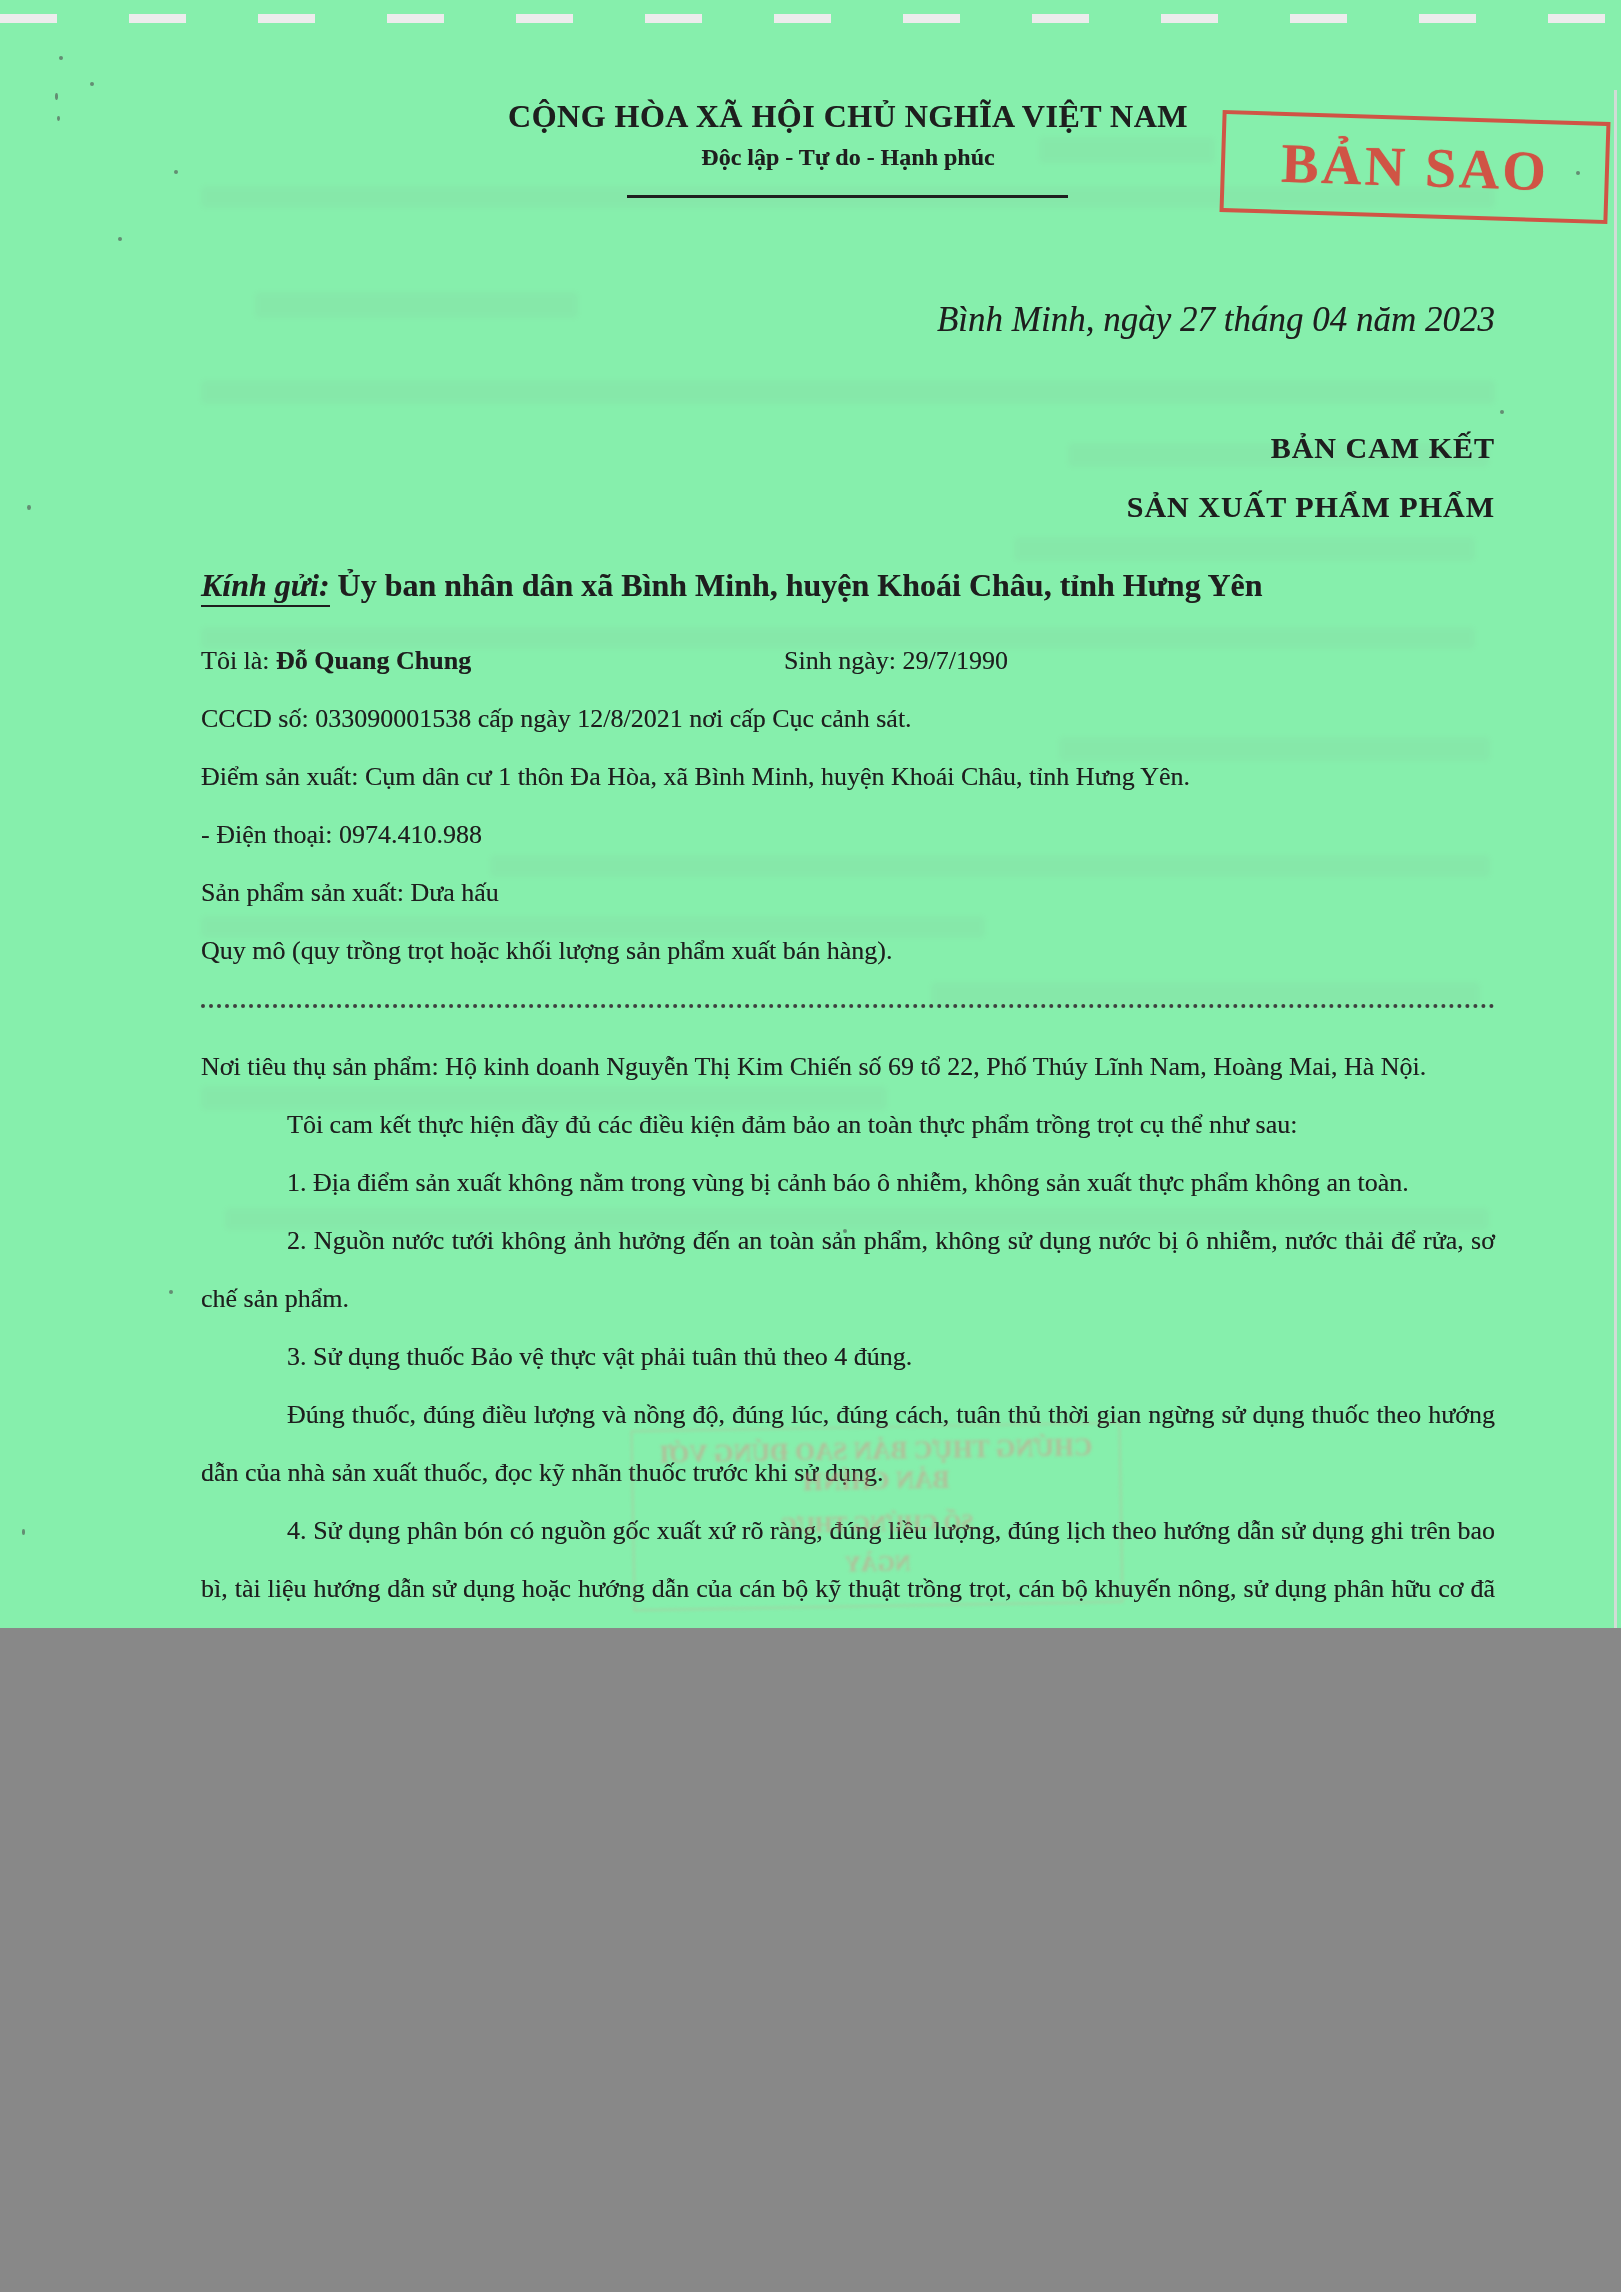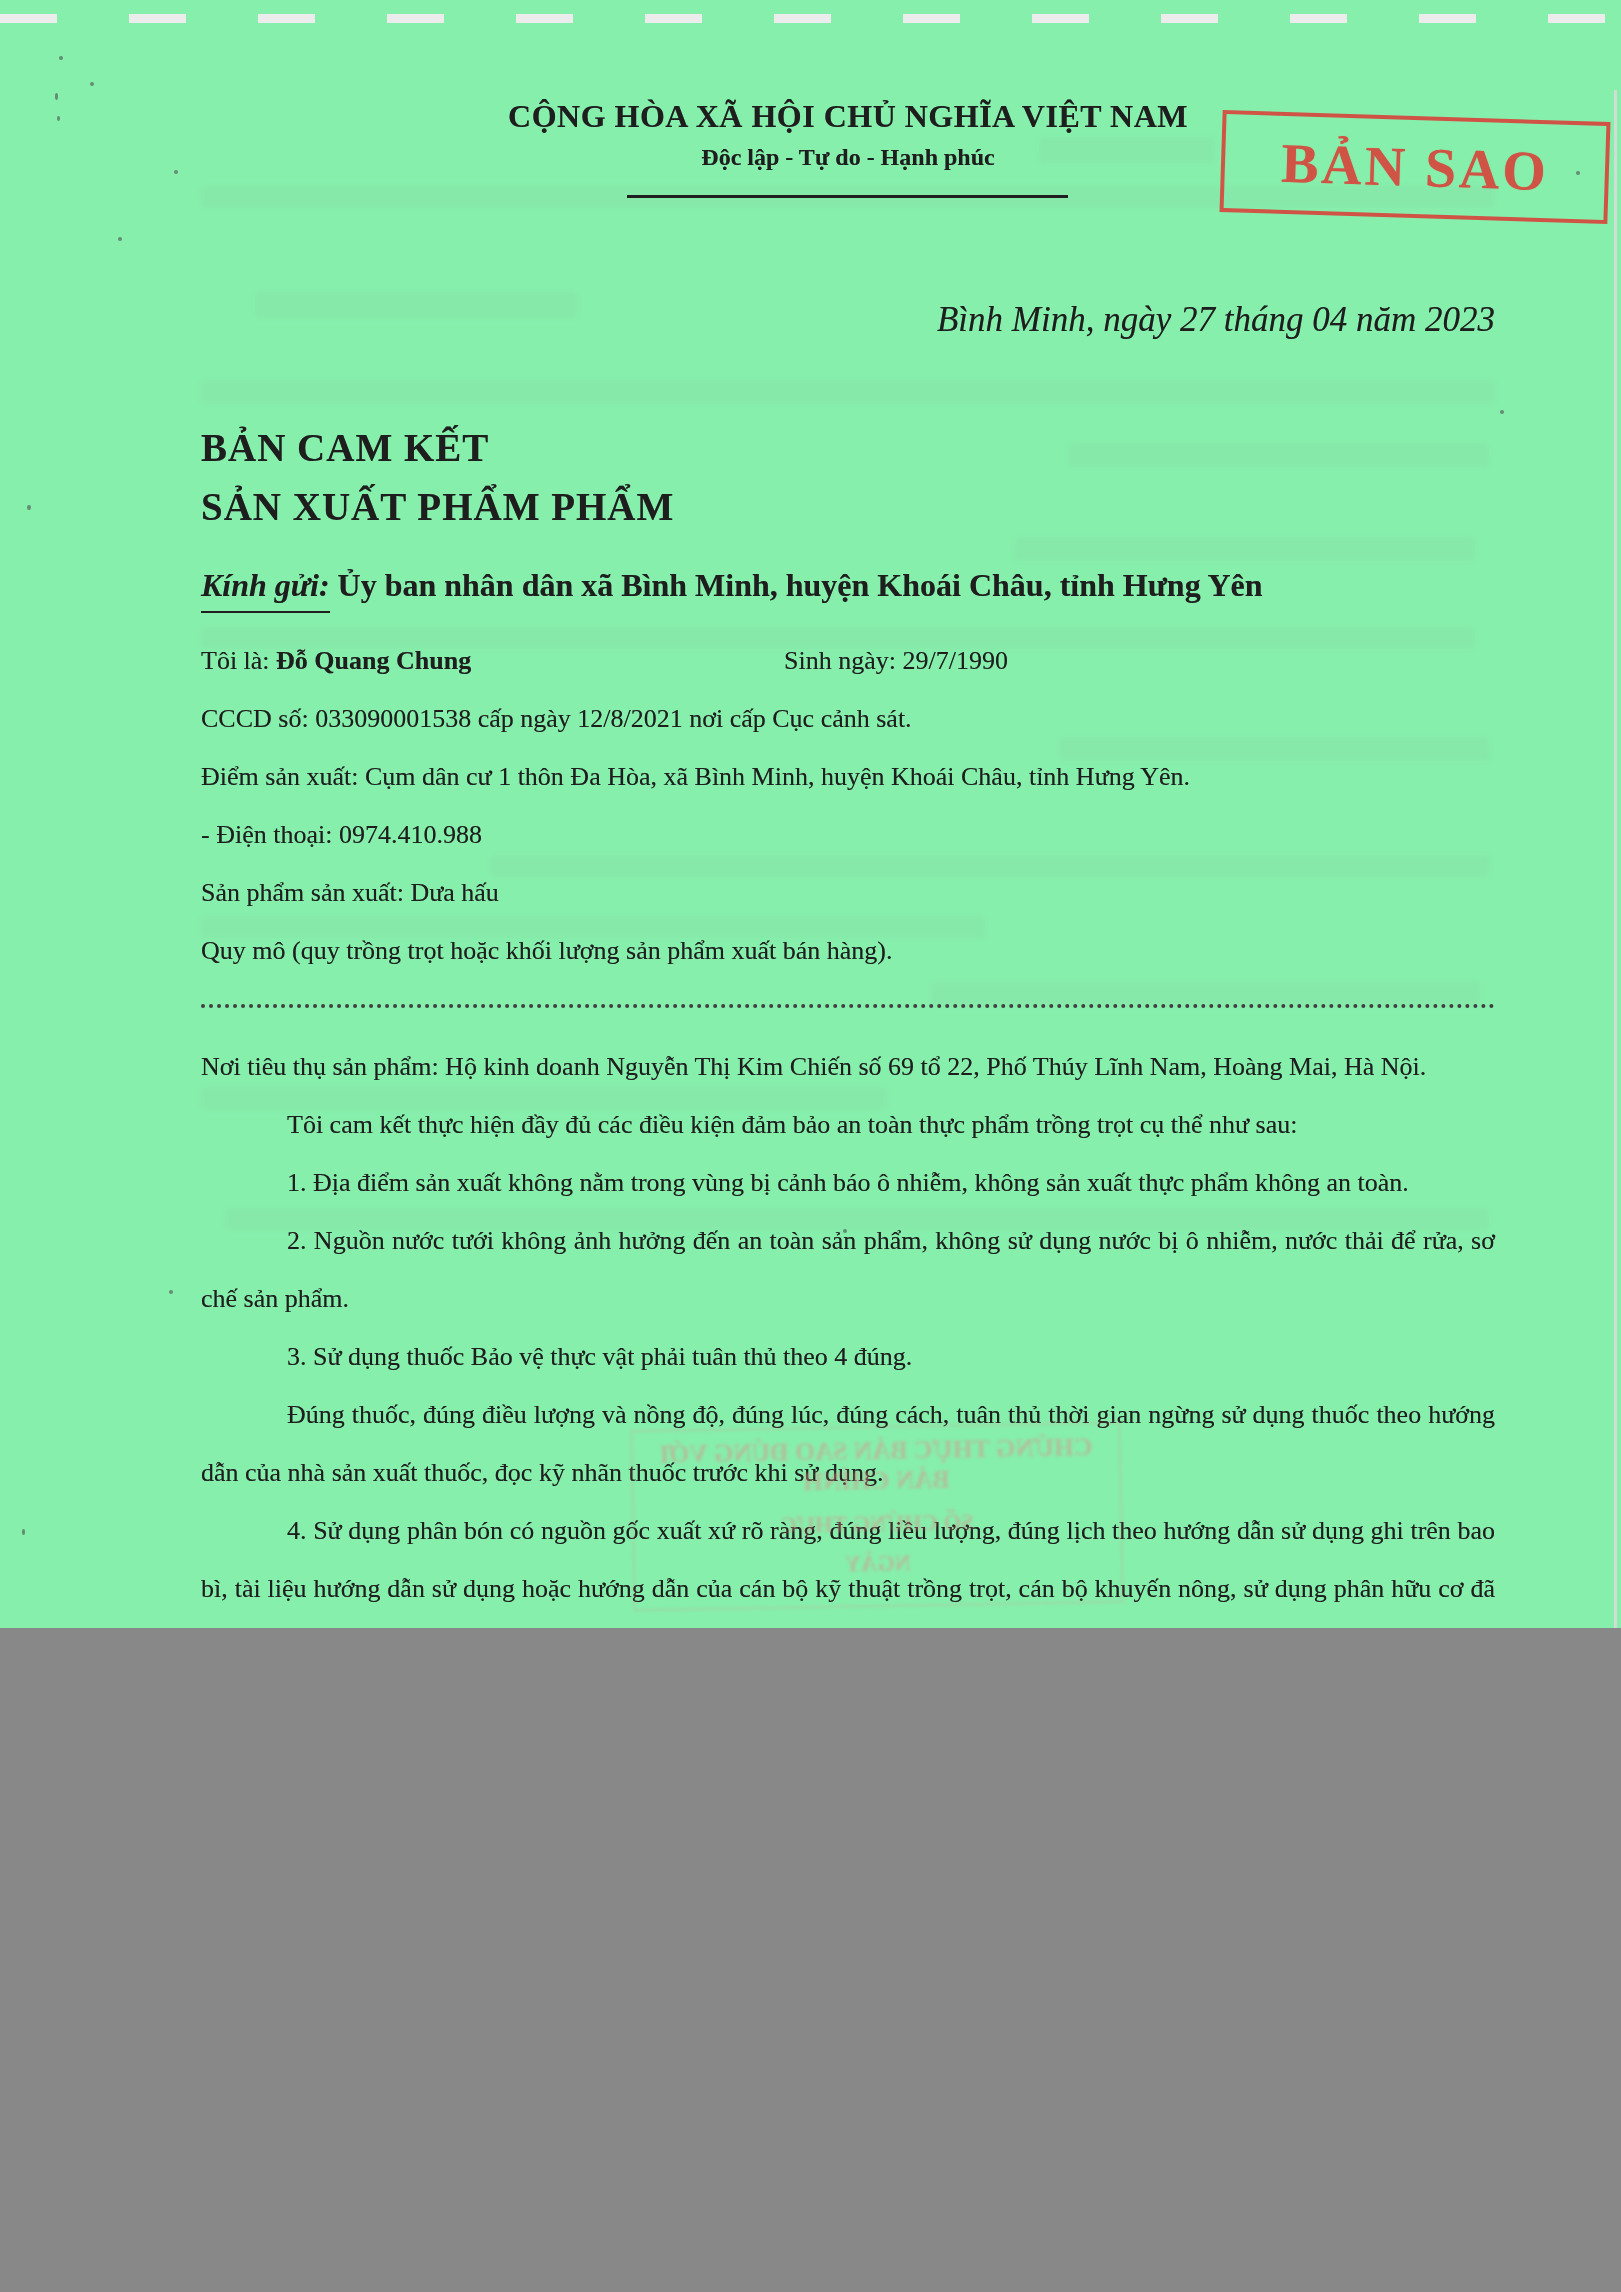--- a/index.html
+++ b/index.html
@@ -31,24 +31,24 @@
     position:absolute; left:1221px; top:116px; width:380px; height:94px;
     border:4.9px solid #d6493e; color:#d6493e;
     display:flex; align-items:center; justify-content:center;
     font-size:56px; font-weight:bold; letter-spacing:2.9px;
     transform:rotate(1.8deg); opacity:.93;
     text-shadow:0 0 1px rgba(214,73,62,.6);
   }
 
   .date-line { position:absolute; left:201px; top:300px; width:1294px; text-align:right; font-style:italic; font-size:35px; }
 
-  .title-wrap { position:absolute; left:201px; top:418px; width:1294px; text-align:left; font-weight:bold; font-size:39px; line-height:59px; letter-spacing:1px; }
+  .title-wrap { position:absolute; left:201px; top:418px; width:1294px; text-align:right; font-weight:bold; font-size:30px; line-height:59px; letter-spacing:1px; }
 
   .salutation { position:absolute; left:201px; top:567px; width:1372px; font-size:32px; font-weight:bold; white-space:nowrap; }
-  .salutation .label { font-style:italic; border-bottom:2.9px solid #1e1e1e; padding-bottom:8px; }
+  .salutation .label { font-style:italic; border-bottom:2.9px solid #1e1e1e; padding-bottom:2px; }
 
   .body-block { position:absolute; left:201px; top:632px; width:1294px; font-size:26px; line-height:58px; text-align:justify; }
   .body-block p { margin:0; }
   .indent { text-indent:86px; }
   .name-row { position:relative; }
   .dob { position:absolute; left:583px; top:0; }
   .bold { font-weight:bold; }
   .dots-row { height:58px; position:relative; }
   .dots-row .dotline { position:absolute; left:0; right:0; top:23.5px; border-bottom:4.9px dotted #3f3f3f; }
 

